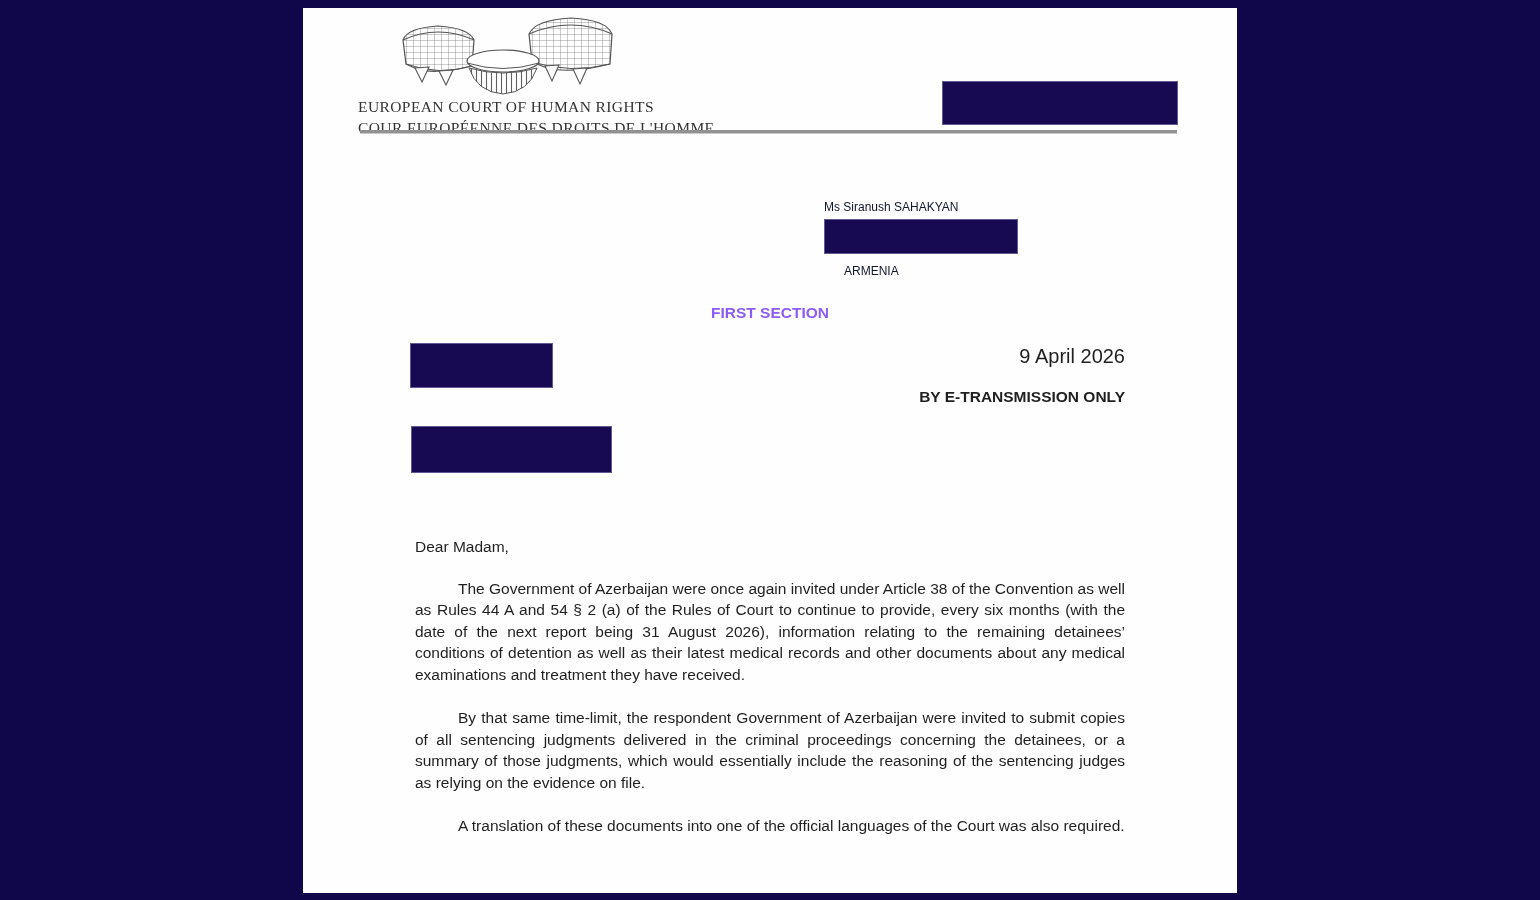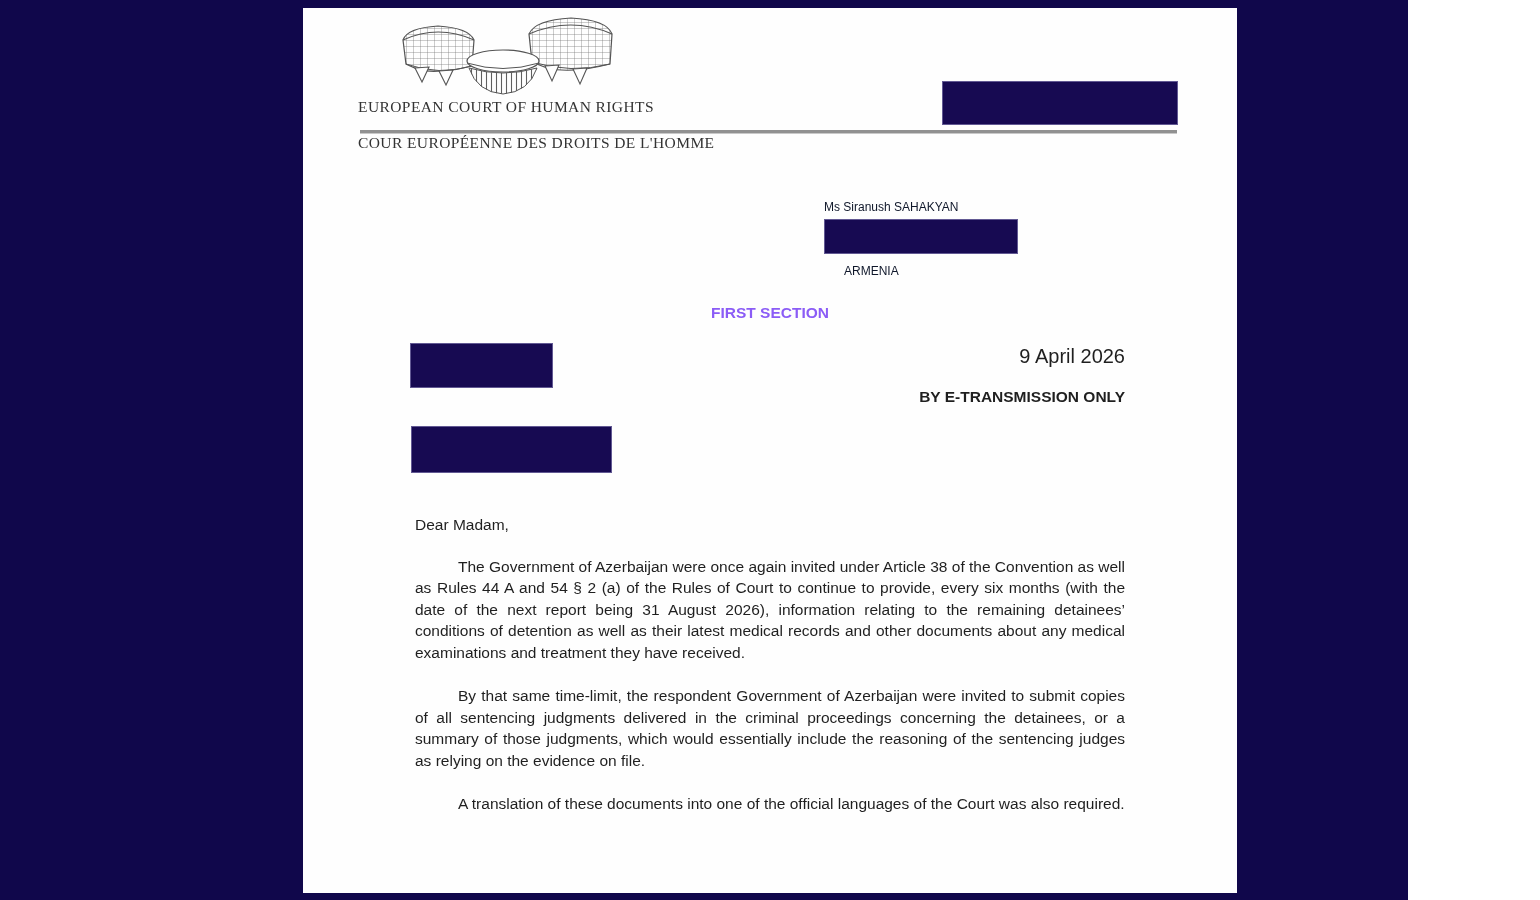--- a/index.html
+++ b/index.html
@@ -5,21 +5,21 @@
   html, body {
     margin: 0;
     padding: 0;
     width: 1540px;
     height: 900px;
     overflow: hidden;
     font-family: "Liberation Sans", sans-serif;
   }
   .viewport {
     position: relative;
-    width: 1408px;
+    width: 1540px;
     height: 900px;
     background: #10074b;
   }
   .page {
     position: absolute;
     left: 303px;
     top: 8px;
     width: 934px;
     height: 885px;
     background: #fefefe;
@@ -34,21 +34,21 @@
     text-align: center;
   }
   .logo-wrap svg { display: block; margin: 0 auto; }
   .org-line {
     font-family: "Liberation Serif", "DejaVu Serif", serif;
     color: #333;
     letter-spacing: 0.4px;
     white-space: nowrap;
   }
   .org-line.en { font-size: 15.5px; margin-top: 2px; }
-  .org-line.fr { font-size: 15.5px; margin-top: 18px; }
+  .org-line.fr { font-size: 15.5px; margin-top: 3px; }
   .header-rule {
     position: absolute;
     left: 57px;
     top: 122px;
     width: 817px;
     height: 3px;
     background: #919191;
     border-bottom: 1px solid #c9c9c9;
   }
   
@@ -93,21 +93,21 @@
     position: absolute;
     right: 112px;
     top: 380px;
     font-weight: bold;
     font-size: 15.5px;
     color: #1f1f1f;
   }
   .body-block {
     position: absolute;
     left: 112px;
-    top: 506px;
+    top: 528px;
     width: 710px;
     color: #1f1f1f;
     font-size: 15.5px;
     line-height: 21.5px;
   }
   .salutation { margin: 0 0 20px 0; }
   .body-block p.para {
     margin: 0 0 22px 0;
     text-align: justify;
     text-indent: 43px;

